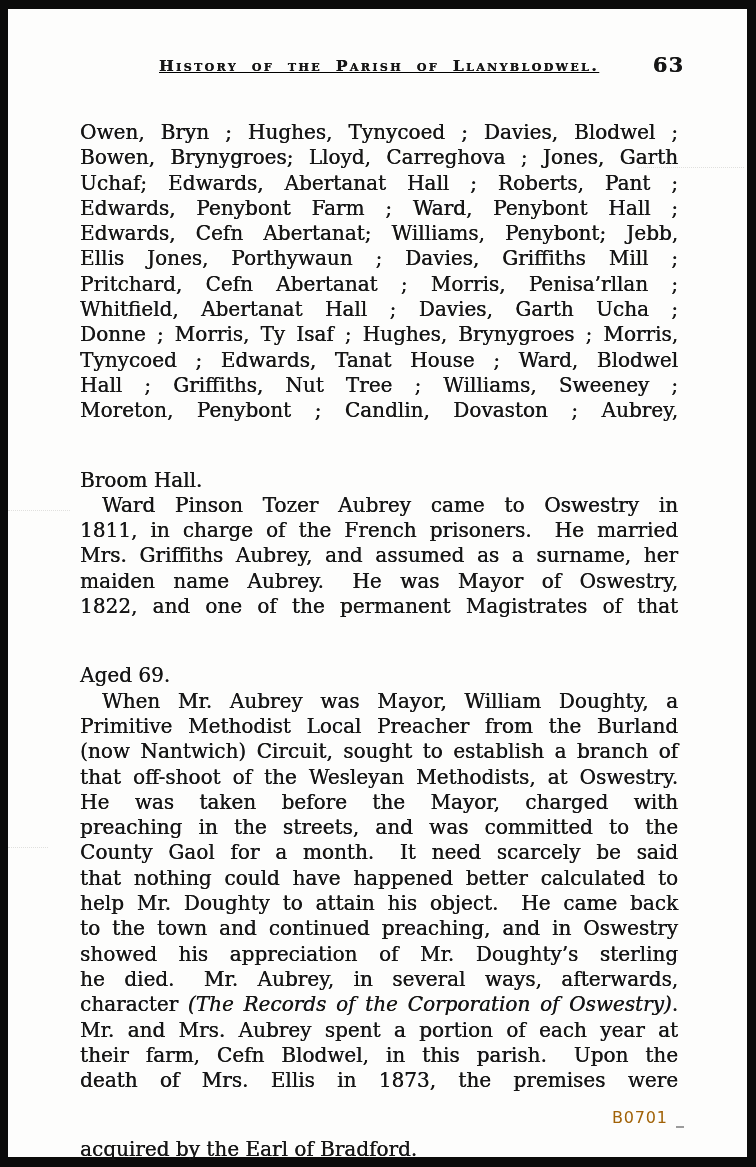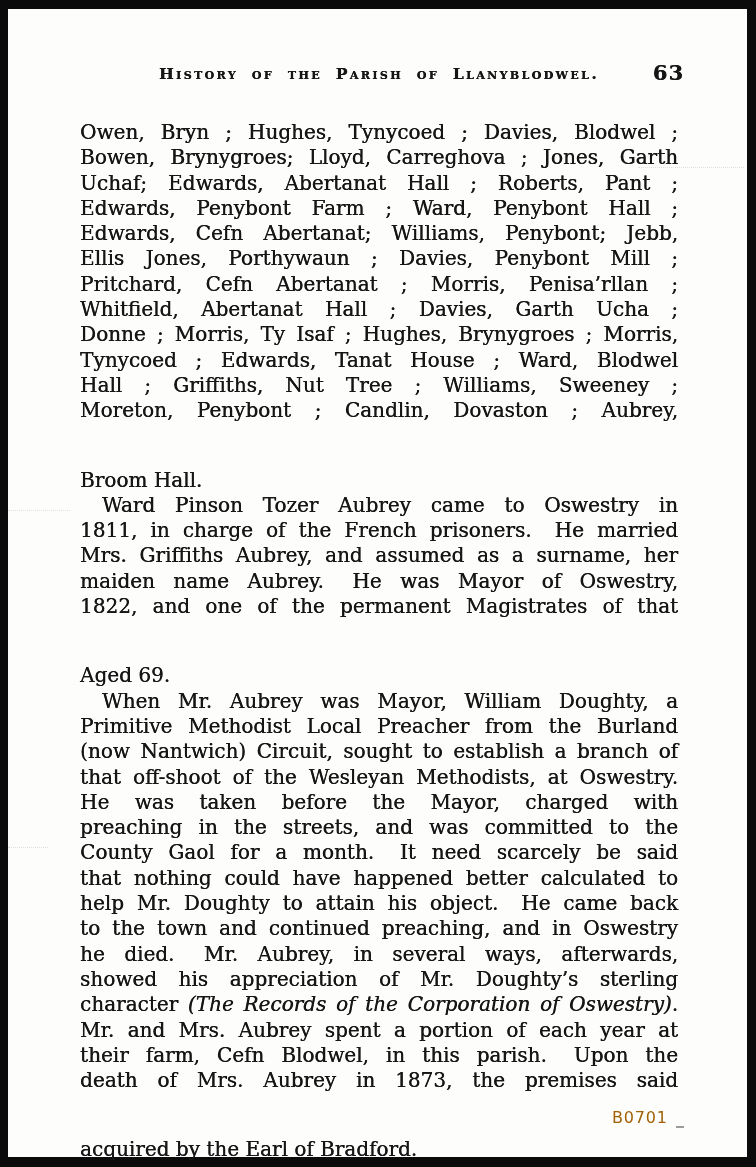--- a/index.html
+++ b/index.html
@@ -11,22 +11,22 @@
     font-family: "DejaVu Serif", serif;
   }
   .page {
     position: absolute;
     left: 8px; top: 9px;
     width: 739px; height: 1148px;
     background: var(--paper-color, #fdfdfc);
   }
   .header {
     position: absolute;
-    left: 72px; top: 52px;
-    width: 598px; height: 26px;
+    left: 72px; top: 44px;
+    width: 598px; height: 26px; text-decoration: underline;
   }
   .title {
     display: block;
     text-align: center;
     font-family: "DejaVu Serif", serif;
     font-weight: 700;
     font-size: 15.5px;
     line-height: 26px;
     font-variant: small-caps;
     letter-spacing: 2.4px;
@@ -99,21 +99,21 @@
     <span class="pageno">63</span>
   </div>
 
   <div class="body-text">
       <div class="para">
         <div class="line">Owen, Bryn ; Hughes, Tynycoed ; Davies, Blodwel ;</div>
         <div class="line">Bowen, Brynygroes; Lloyd, Carreghova ; Jones, Garth</div>
         <div class="line">Uchaf; Edwards, Abertanat Hall ; Roberts, Pant ;</div>
         <div class="line">Edwards, Penybont Farm ; Ward, Penybont Hall ;</div>
         <div class="line">Edwards, Cefn Abertanat; Williams, Penybont; Jebb,</div>
-        <div class="line">Ellis Jones, Porthywaun ; Davies, Penybont Mill ;</div>
+        <div class="line">Ellis Jones, Porthywaun ; Davies, Griffiths Mill ;</div>
         <div class="line">Pritchard, Cefn Abertanat ; Morris, Penisa’rllan ;</div>
         <div class="line">Whitfield, Abertanat Hall ; Davies, Garth Ucha ;</div>
         <div class="line">Donne ; Morris, Ty Isaf ; Hughes, Brynygroes ; Morris,</div>
         <div class="line">Tynycoed ; Edwards, Tanat House ; Ward, Blodwel</div>
         <div class="line">Hall ; Griffiths, Nut Tree ; Williams, Sweeney ;</div>
         <div class="line">Moreton, Penybont ; Candlin, Dovaston ; Aubrey,</div>
         <div class="line last">Broom Hall.</div>
       </div>
       <div class="para">
         <div class="line indent">Ward Pinson Tozer Aubrey came to Oswestry in</div>
@@ -127,26 +127,26 @@
         <div class="line indent">When Mr. Aubrey was Mayor, William Doughty, a</div>
         <div class="line">Primitive Methodist Local Preacher from the Burland</div>
         <div class="line">(now Nantwich) Circuit, sought to establish a branch of</div>
         <div class="line">that off-shoot of the Wesleyan Methodists, at Oswestry.</div>
         <div class="line">He was taken before the Mayor, charged with</div>
         <div class="line">preaching in the streets, and was committed to the</div>
         <div class="line">County Gaol for a month.  It need scarcely be said</div>
         <div class="line">that nothing could have happened better calculated to</div>
         <div class="line">help Mr. Doughty to attain his object.  He came back</div>
         <div class="line">to the town and continued preaching, and in Oswestry</div>
+        <div class="line">showed his appreciation of Mr. Doughty’s sterling</div>
         <div class="line">he died.  Mr. Aubrey, in several ways, afterwards,</div>
-        <div class="line">showed his appreciation of Mr. Doughty’s sterling</div>
         <div class="line">character <i>(The Records of the Corporation of Oswestry)</i>.</div>
         <div class="line">Mr. and Mrs. Aubrey spent a portion of each year at</div>
         <div class="line">their farm, Cefn Blodwel, in this parish.  Upon the</div>
-        <div class="line">death of Mrs. Aubrey in 1873, the premises said</div>
+        <div class="line">death of Mrs. Ellis in 1873, the premises were</div>
         <div class="line last">acquired by the Earl of Bradford.</div>
       </div>
       <div class="para">
         <div class="line indent">Near to the south porch is a small headstone with</div>
         <div class="line last">an inscription-—</div>
       </div>
     </div>
 
   <div class="watermark">
     <span>B0701</span><span class="wm-tick"></span>

